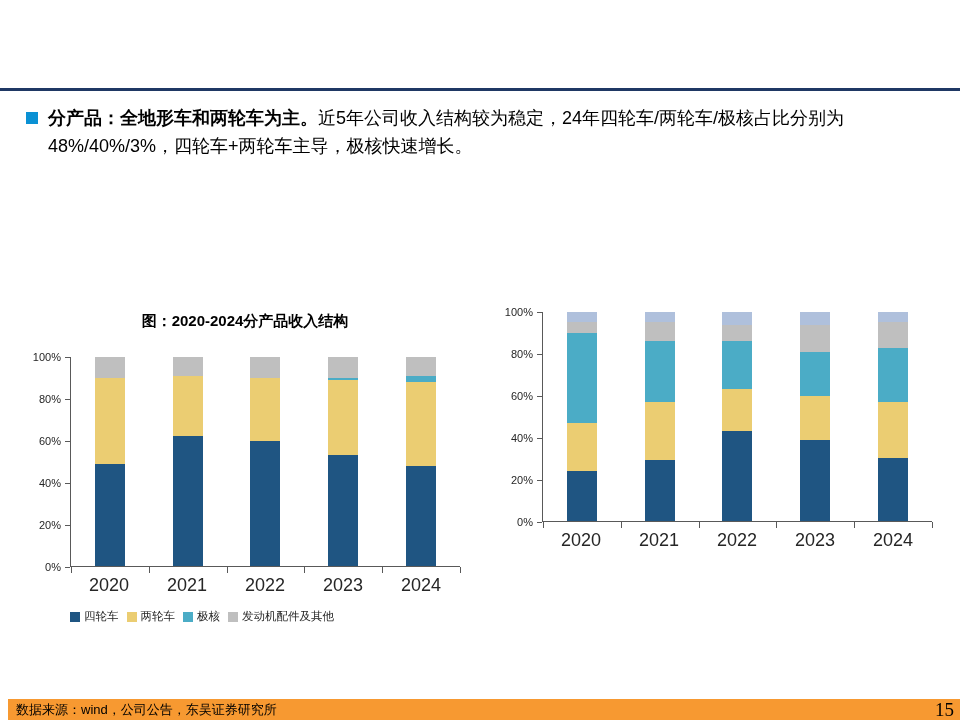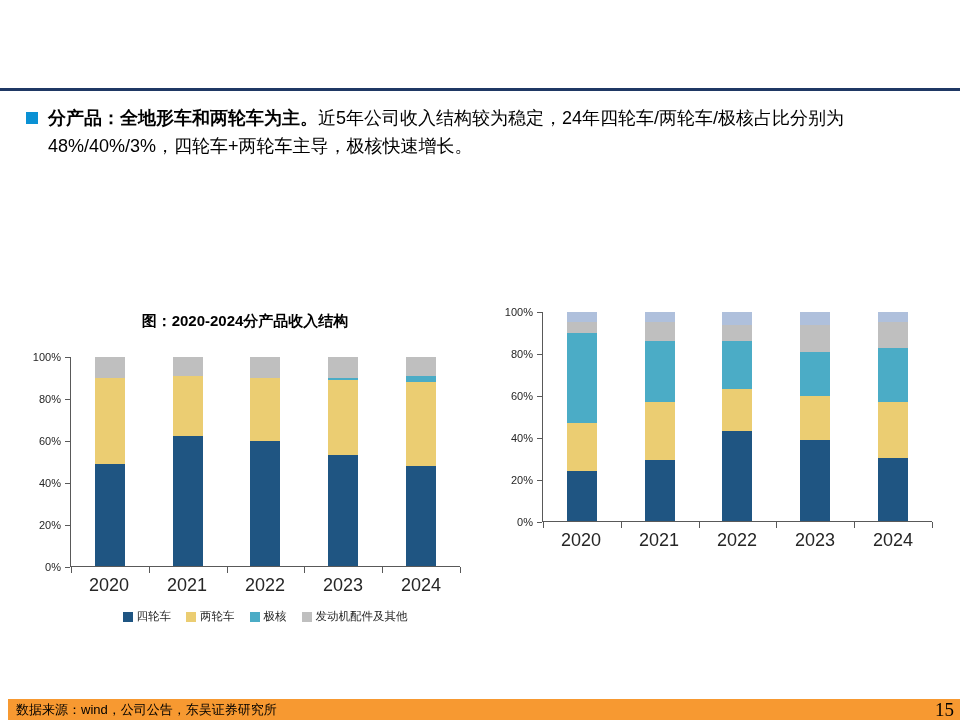--- a/index.html
+++ b/index.html
@@ -32,21 +32,21 @@
   .y-axis{position:relative;width:40px;height:210px;flex:none;}
   .y-label{position:absolute;right:9px;font-size:11px;color:#262626;transform:translateY(50%);white-space:nowrap;}
   .y-tick{position:absolute;right:0;width:5px;height:1px;background:#595959;}
   .plot{position:relative;flex:1;height:210px;border-left:1px solid #595959;border-bottom:1px solid #595959;box-sizing:border-box;}
   .bars{position:absolute;left:0;right:0;top:0;bottom:0;display:flex;justify-content:space-around;align-items:flex-end;}
   .bar{width:30px;height:100%;display:flex;flex-direction:column-reverse;}
   .seg{width:100%;}
   .x-tick{position:absolute;bottom:-7px;width:1px;height:6px;background:#595959;}
   .x-labels{display:flex;margin-left:40px;padding-top:8px;}
   .x-labels .xl{flex:1;text-align:center;font-size:18px;color:#262626;}
-  .legend{display:flex;justify-content:center;align-items:center;gap:15px;margin-top:13px;margin-left:40px;}
+  .legend{display:flex;align-items:center;gap:8px;margin-top:13px;margin-left:40px;}
   .legend-item{display:flex;align-items:center;font-size:11.5px;color:#262626;white-space:nowrap;}
   .legend-swatch{width:10px;height:10px;margin-right:4px;flex:none;}
 
   
   .footer{position:absolute;left:8px;bottom:0;width:100%;height:21px;background:#F79931;
           display:flex;align-items:center;justify-content:space-between;
           padding:0 14px 0 8px;box-sizing:border-box;}
   .footer .src{font-size:13px;color:#000;}
   .footer .pg{font-family:"Liberation Serif",serif;font-size:19px;color:#000;}
 </style>

